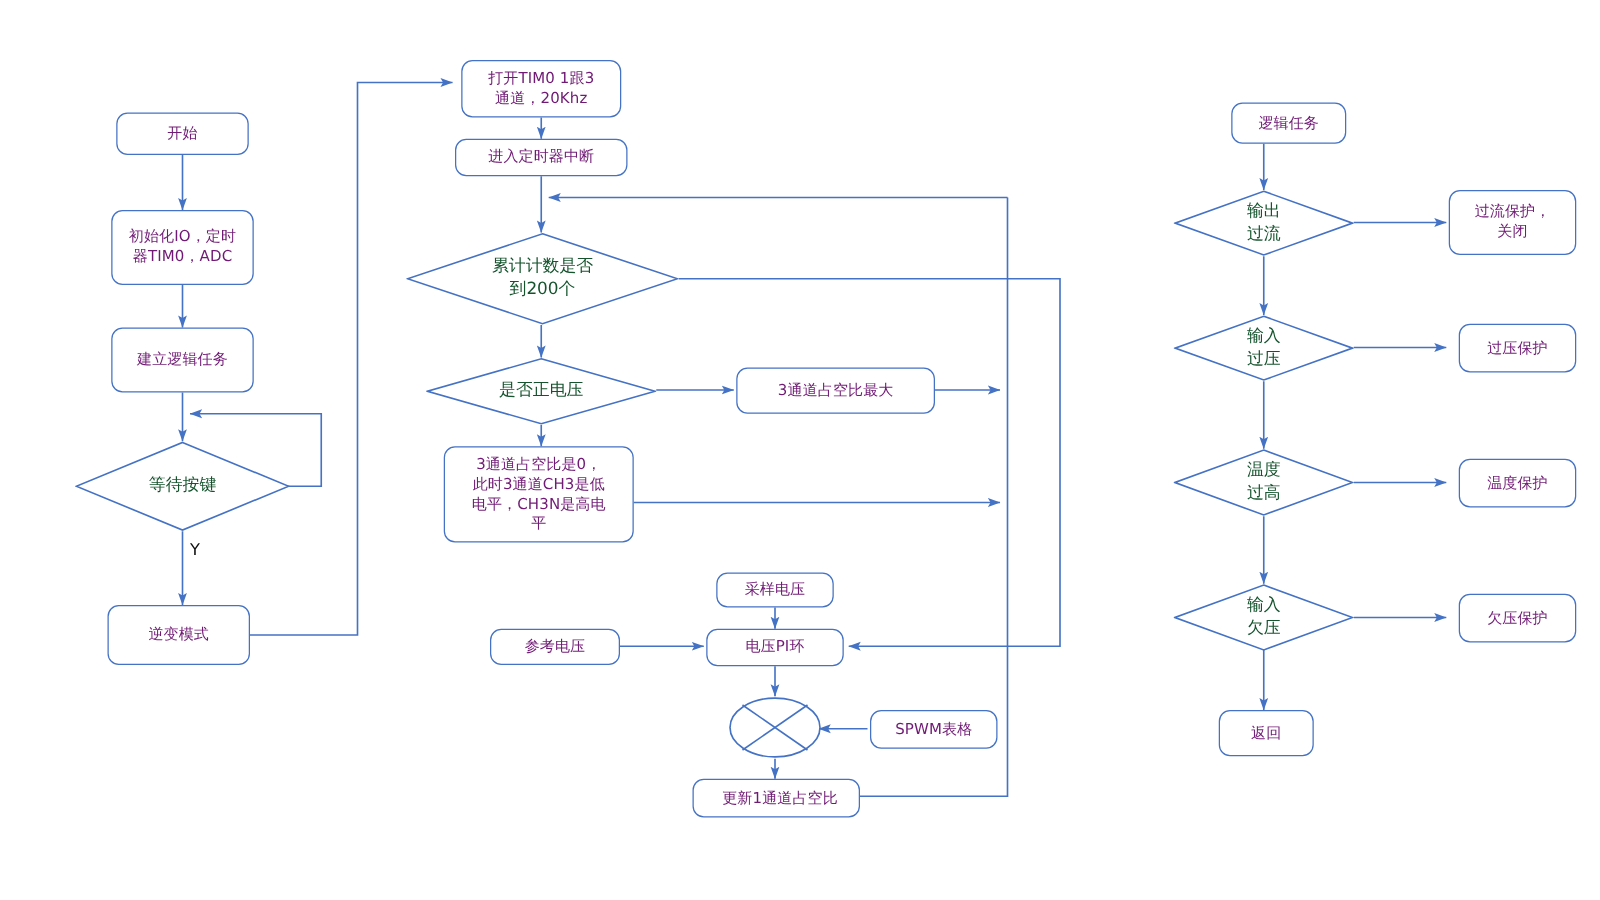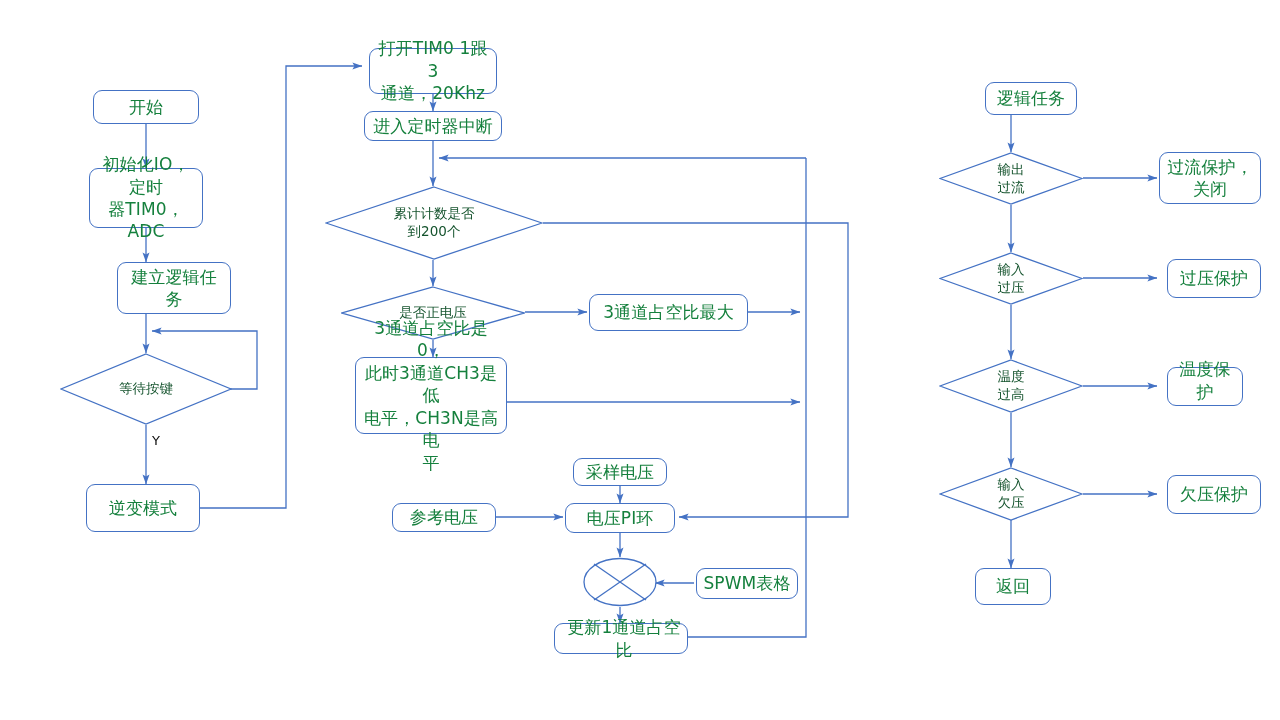--- a/index.html
+++ b/index.html
@@ -29,22 +29,22 @@
     height: 720px;
     pointer-events: none;
   }
   .node {
     position: absolute;
     box-sizing: border-box;
     display: flex;
     align-items: center;
     justify-content: center;
     text-align: center;
-    color: #15803d;
-    font-size: 17px;
+    color: #701a75;
+    font-size: 12px;
     line-height: 1.32;
     letter-spacing: 0.1px;
   }
   .node.box {
     border: 1.3px solid #4472c4;
     border-radius: 9px;
     background: #ffffff;
     padding: 2px 6px;
   }
   .node .lbl { white-space: pre-line; display: block; width: 100%; }
@@ -136,21 +136,21 @@
 
   <div class="node box" style="left:93px; top:90px; width:106px; height:34px;">
     <span class="lbl">开始</span>
   </div>
 
   <div class="node box" style="left:89px; top:168px; width:114px; height:60px;">
     <span class="lbl">初始化IO，定时
 器TIM0，ADC</span>
   </div>
 
-  <div class="node box" style="left:89px; top:262px; width:114px; height:52px;margin-left:28px;">
+  <div class="node box" style="left:89px; top:262px; width:114px; height:52px;">
     <span class="lbl">建立逻辑任务</span>
   </div>
 
   <div class="diamond" style="left:60px; top:353px; width:172px; height:72px;">
     <svg viewBox="0 0 172 72" preserveAspectRatio="none">
       <polygon points="86,1 171,36 86,71 1,36" fill="#ffffff" stroke="#4472c4" stroke-width="1.3"></polygon>
     </svg>
     <div class="dlabel">等待按键</div>
   </div>
 
@@ -253,21 +253,21 @@
   </div>
 
   <div class="diamond" style="left:939px; top:359px; width:144px; height:54px;">
     <svg viewBox="0 0 144 54" preserveAspectRatio="none">
       <polygon points="72,1 143,27 72,53 1,27" fill="#ffffff" stroke="#4472c4" stroke-width="1.3"></polygon>
     </svg>
     <div class="dlabel">温度
 过高</div>
   </div>
 
-  <div class="node box" style="left:1167px; top:367px; width:76px; height:39px;align-items:flex-end;">
+  <div class="node box" style="left:1167px; top:367px; width:94px; height:39px;">
     <span class="lbl">温度保护</span>
   </div>
 
   <div class="diamond" style="left:939px; top:467px; width:144px; height:54px;">
     <svg viewBox="0 0 144 54" preserveAspectRatio="none">
       <polygon points="72,1 143,27 72,53 1,27" fill="#ffffff" stroke="#4472c4" stroke-width="1.3"></polygon>
     </svg>
     <div class="dlabel">输入
 欠压</div>
   </div>

